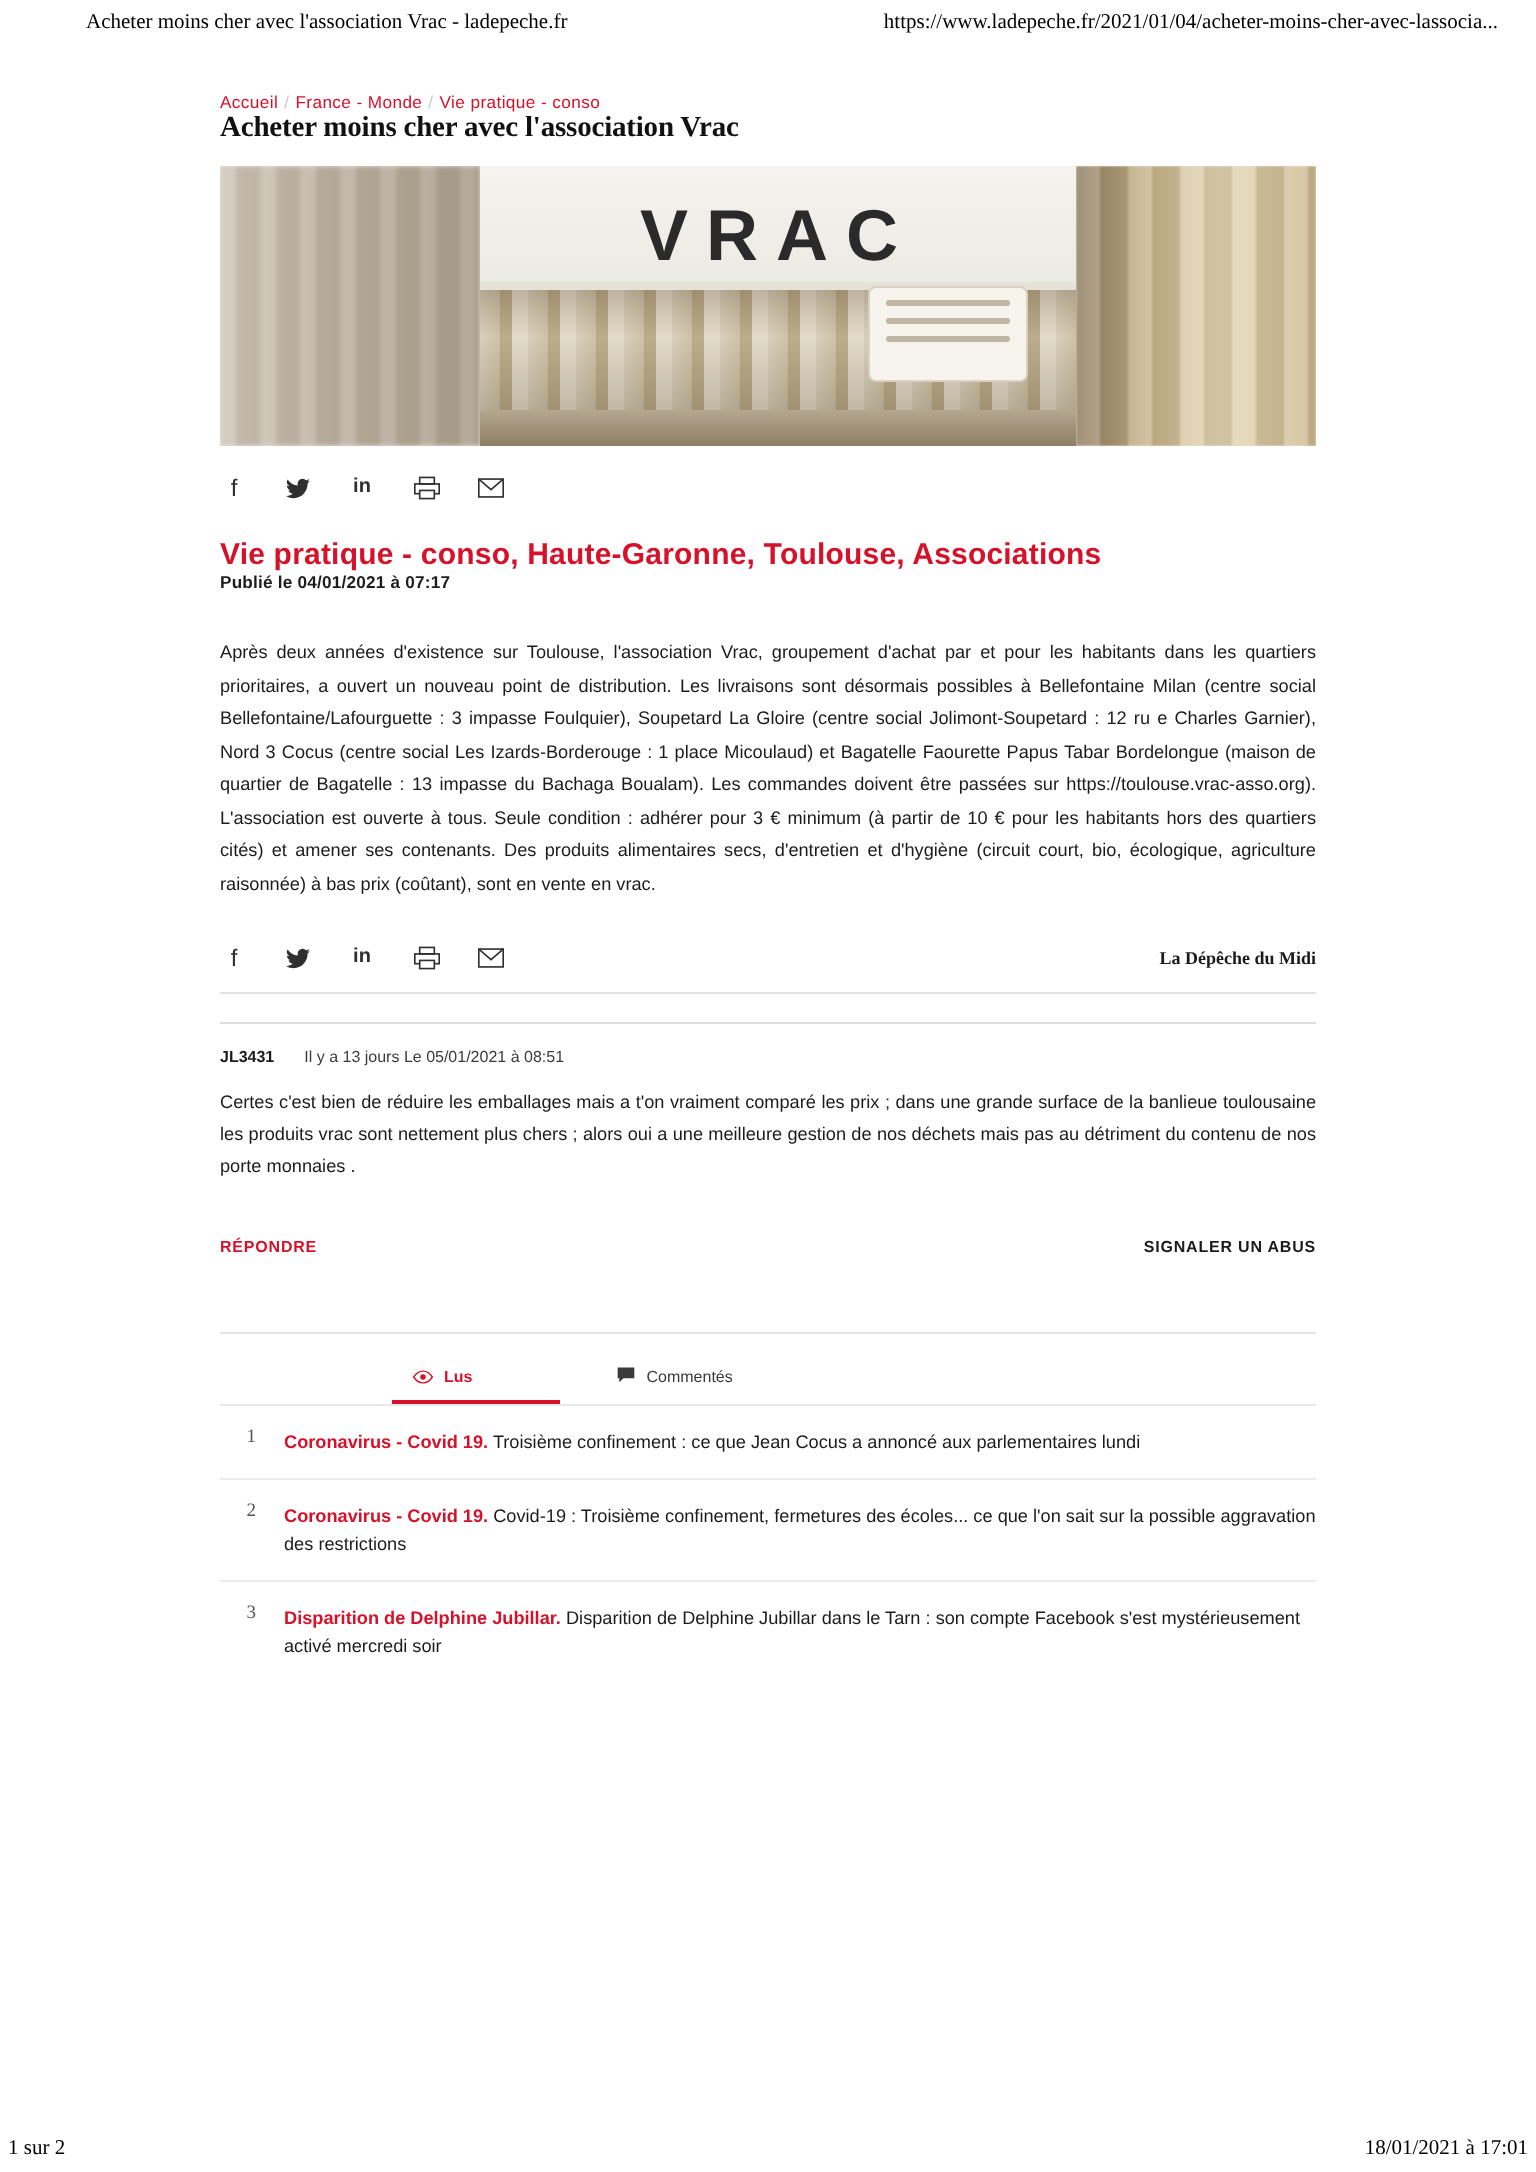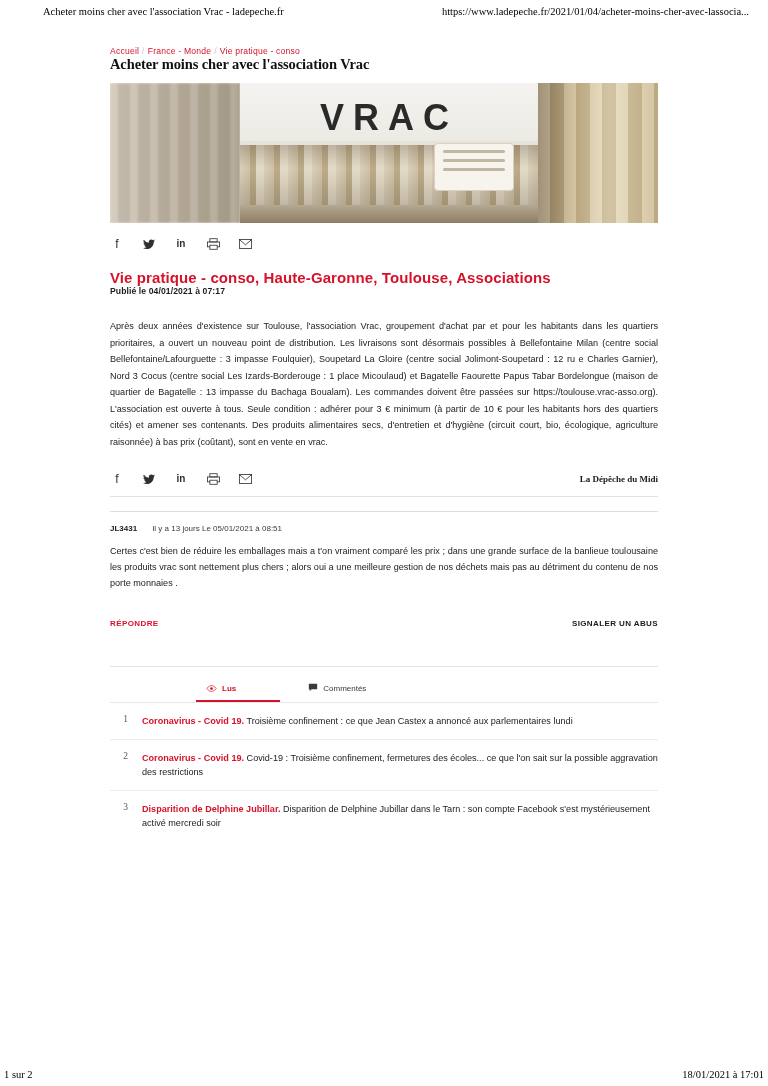--- a/index.html
+++ b/index.html
@@ -469,21 +469,21 @@
             </svg>
         </span>
         <span>Commentés</span>
       </div>
     </div>
     <div class="tops-underline"></div>
     <div class="tops-sep"></div>
 
     <div class="top-item">
       <div class="rank">1</div>
-      <div class="txt"><span class="kicker">Coronavirus - Covid 19.</span><span> Troisième confinement : ce que Jean Castex a annoncé aux parlementaires lundi</span></div>
+      <div class="txt"><span class="kicker">Coronavirus - Covid 19.</span><span> Troisième confinement : ce que Jean Cocus a annoncé aux parlementaires lundi</span></div>
     </div>
 
     <div class="top-item">
       <div class="rank">2</div>
       <div class="txt"><span class="kicker">Coronavirus - Covid 19.</span><span> Covid-19 : Troisième confinement, fermetures des écoles... ce que l'on sait sur la possible aggravation des restrictions</span></div>
     </div>
 
     <div class="top-item" style="border-bottom:none;">
       <div class="rank">3</div>
       <div class="txt"><span class="kicker">Disparition de Delphine Jubillar.</span><span> Disparition de Delphine Jubillar dans le Tarn : son compte Facebook s'est mystérieusement activé mercredi soir</span></div>

